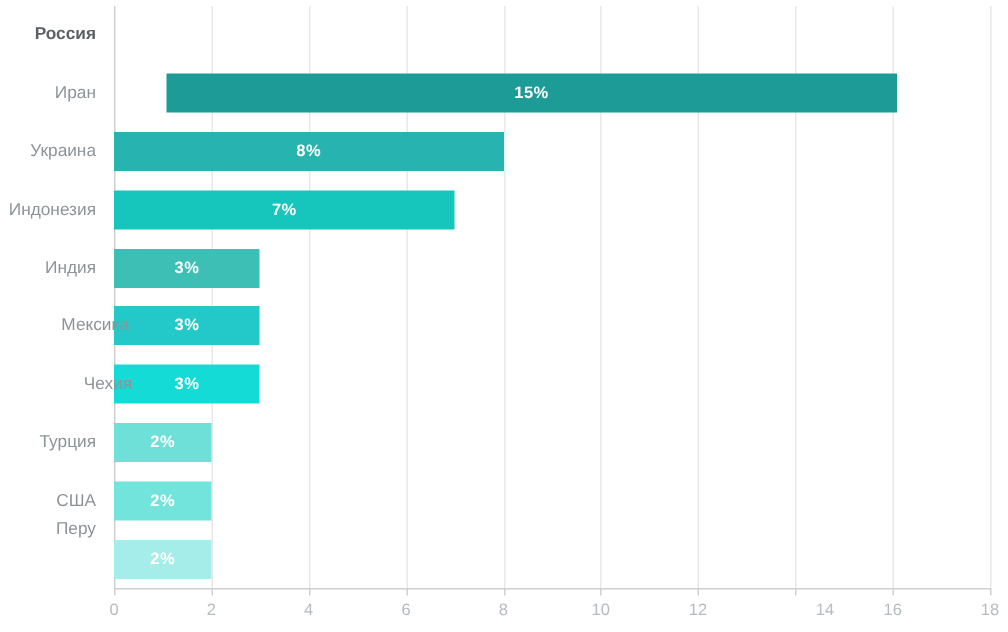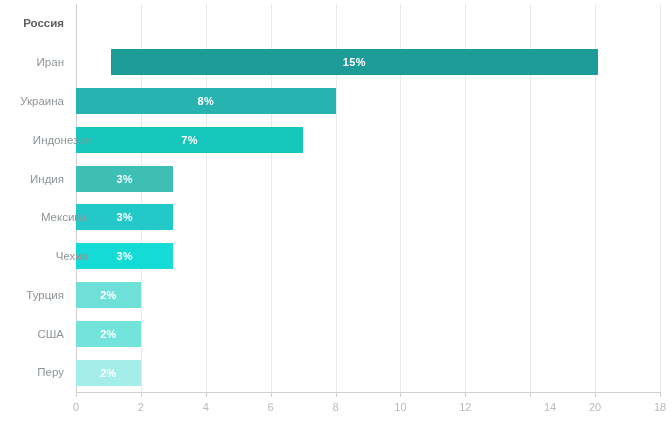--- a/index.html
+++ b/index.html
@@ -179,27 +179,27 @@
           <div class="bar" title="Перу: 2%" style="width: 64.8889px; background: rgb(165, 237, 232);"></div>
           <div class="bar-value" style="left: 32.4444px; transform: translate(-50%, -50%);">2%</div>
         </div>
       </div>
   </div>
 
   <div id="cat-labels">
       <div class="cat-label highlight" style="top: 23.4px;">Россия</div>
       <div class="cat-label" style="top: 62.2px;">Иран</div>
       <div class="cat-label" style="top: 101px;">Украина</div>
-      <div class="cat-label" style="top: 139.8px; padding-left: 27px;">Индонезия</div>
+      <div class="cat-label" style="top: 139.8px;">Индонезия</div>
       <div class="cat-label" style="top: 178.6px;">Индия</div>
       <div class="cat-label" style="top: 217.4px; margin-left: 22px;">Мексика</div>
       <div class="cat-label" style="top: 256.2px; padding-left: 24px;">Чехия</div>
       <div class="cat-label" style="top: 295px;">Турция</div>
       <div class="cat-label" style="top: 333.8px;">США</div>
-      <div class="cat-label" style="top: 372px;">Перу</div>
+      <div class="cat-label" style="top: 353px;">Перу</div>
     </div>
 
   <div class="x-axis">
     <div class="x-axis-baseline"></div>
     <div id="xticks">
         <div class="x-tick" style="left: 0px;"></div>
         <div class="x-tick-label" style="left: 0px;">0</div>
         <div class="x-tick" style="left: 64.8889px;"></div>
         <div class="x-tick-label" style="left: 64.8889px;">2</div>
         <div class="x-tick" style="left: 129.778px;"></div>
@@ -208,19 +208,19 @@
         <div class="x-tick-label" style="left: 194.667px;">6</div>
         <div class="x-tick" style="left: 259.556px;"></div>
         <div class="x-tick-label" style="left: 259.556px;">8</div>
         <div class="x-tick" style="left: 324.444px;"></div>
         <div class="x-tick-label" style="left: 324.444px;">10</div>
         <div class="x-tick" style="left: 389.333px;"></div>
         <div class="x-tick-label" style="left: 389.333px;">12</div>
         <div class="x-tick" style="left: 454.222px;"></div>
         <div class="x-tick-label" style="left: 458px; margin-left: 16px;">14</div>
         <div class="x-tick" style="left: 519.111px;"></div>
-        <div class="x-tick-label" style="left: 519.111px;">20</div>
+        <div class="x-tick-label" style="left: 519.111px;">16</div>
         <div class="x-tick" style="left: 584px;"></div>
         <div class="x-tick-label" style="left: 584px;">18</div>
       </div>
   </div>
 
 </div>
 
 </body></html>

